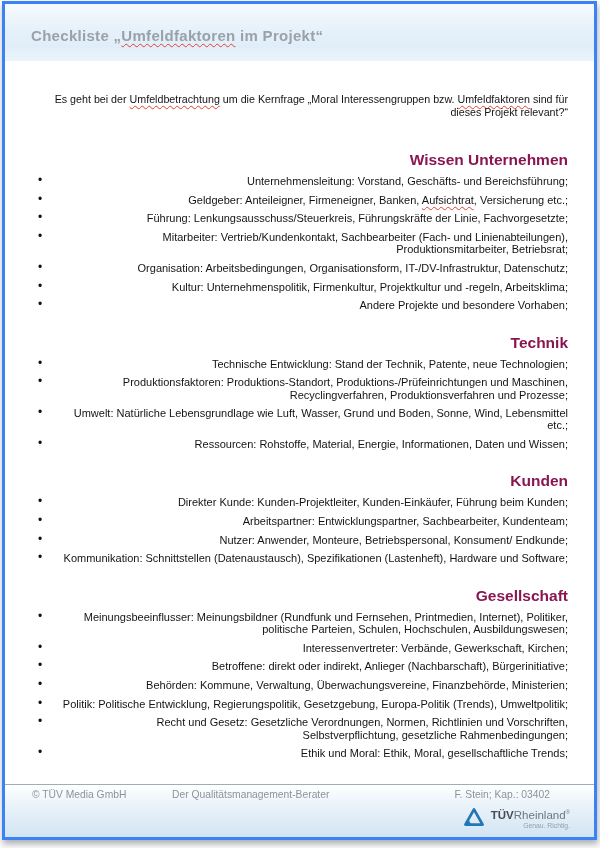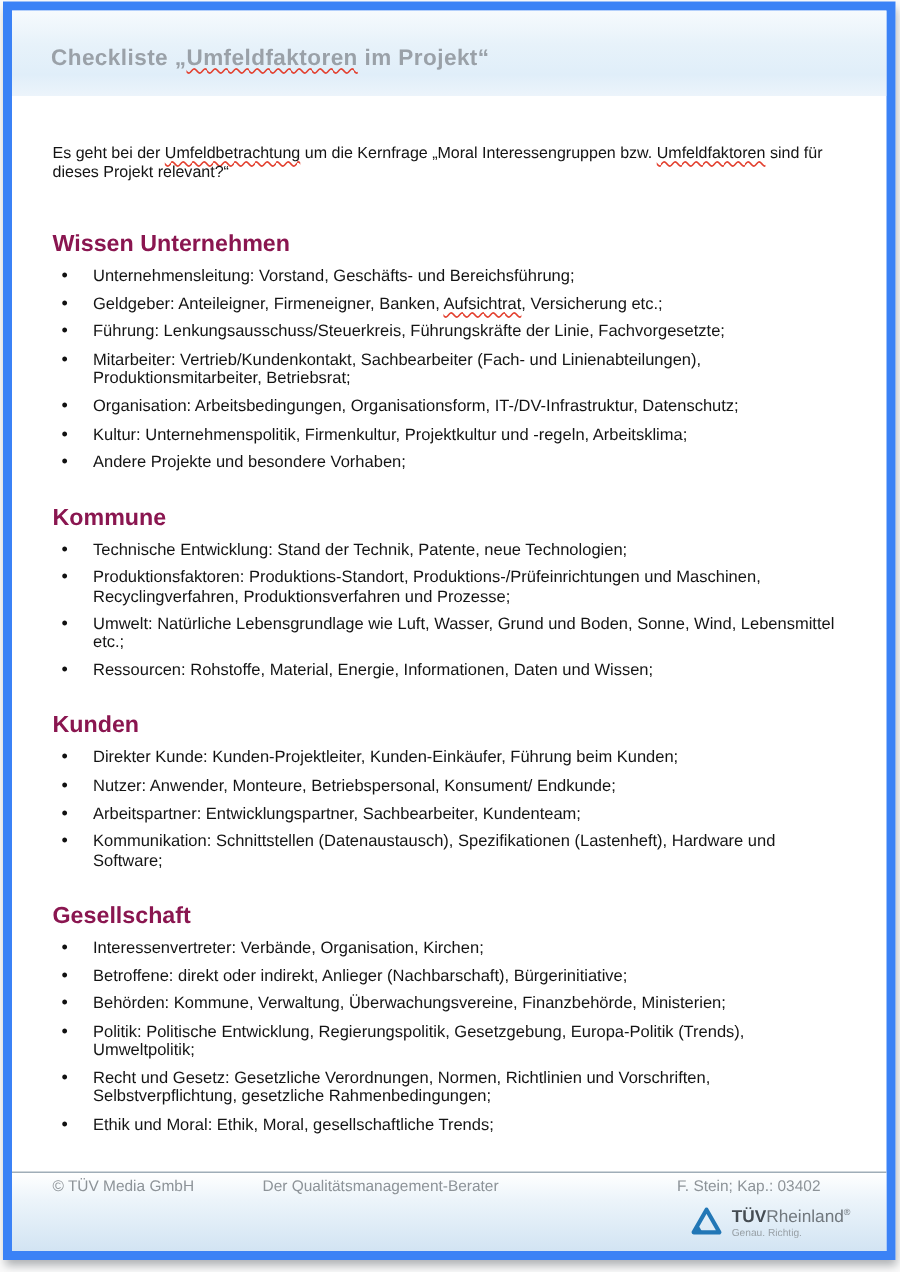--- a/index.html
+++ b/index.html
@@ -9,23 +9,24 @@
     position: relative;
     background: #fbfbfb;
     font-family: "Liberation Sans", sans-serif;
     overflow: hidden;
   }
   .page {
     position: absolute;
     left: 2px; top: 1px;
     width: 595px; height: 839px;
     background: #ffffff;
-    border: 6px solid #3b82f6;
+    border: 3px solid #3b82f6;
     box-shadow: 1px 4px 6px rgba(110,115,120,0.55);
     overflow: hidden;
+    text-align: right;
   }
   
   .page-header {
     height: 57px;
     background: linear-gradient(180deg, #f6fafd 0%, #e7f2fa 40%, #e0eef9 75%, #ecf4fb 100%);
     display: flex;
     align-items: center;
     padding: 6px 0 0 26px;
   }
   .page-title {
@@ -121,43 +122,44 @@
         <li class="item"><span>Geldgeber: Anteileigner, Firmeneigner, Banken, </span><span class="misspelled">Aufsichtrat</span><span>, Versicherung etc.;</span></li>
         <li class="item">Führung: Lenkungsausschuss/Steuerkreis, Führungskräfte der Linie, Fachvorgesetzte;</li>
         <li class="item">Mitarbeiter: Vertrieb/Kundenkontakt, Sachbearbeiter (Fach- und Linienabteilungen), Produktionsmitarbeiter, Betriebsrat;</li>
         <li class="item">Organisation: Arbeitsbedingungen, Organisationsform, IT-/DV-Infrastruktur, Datenschutz;</li>
         <li class="item">Kultur: Unternehmenspolitik, Firmenkultur, Projektkultur und -regeln, Arbeitsklima;</li>
         <li class="item">Andere Projekte und besondere Vorhaben;</li>
       </ul>
     </section>
 
     <section>
-      <h2 class="section-heading">Kommune</h2>
+      <h2 class="section-heading">Technik</h2>
       <ul class="items">
         <li class="item">Technische Entwicklung: Stand der Technik, Patente, neue Technologien;</li>
         <li class="item">Produktionsfaktoren: Produktions-Standort, Produktions-/Prüfeinrichtungen und Maschinen, Recyclingverfahren, Produktionsverfahren und Prozesse;</li>
         <li class="item">Umwelt: Natürliche Lebensgrundlage wie Luft, Wasser, Grund und Boden, Sonne, Wind, Lebensmittel etc.;</li>
         <li class="item">Ressourcen: Rohstoffe, Material, Energie, Informationen, Daten und Wissen;</li>
       </ul>
     </section>
 
     <section>
       <h2 class="section-heading">Kunden</h2>
       <ul class="items">
         <li class="item">Direkter Kunde: Kunden-Projektleiter, Kunden-Einkäufer, Führung beim Kunden;</li>
+        <li class="item">Arbeitspartner: Entwicklungspartner, Sachbearbeiter, Kundenteam;</li>
         <li class="item">Nutzer: Anwender, Monteure, Betriebspersonal, Konsument/ Endkunde;</li>
-        <li class="item">Arbeitspartner: Entwicklungspartner, Sachbearbeiter, Kundenteam;</li>
         <li class="item">Kommunikation: Schnittstellen (Datenaustausch), Spezifikationen (Lastenheft), Hardware und Software;</li>
       </ul>
     </section>
 
     <section>
       <h2 class="section-heading">Gesellschaft</h2>
       <ul class="items">
-        <li class="item">Interessenvertreter: Verbände, Organisation, Kirchen;</li>
+        <li class="item">Meinungsbeeinflusser: Meinungsbildner (Rundfunk und Fernsehen, Printmedien, Internet), Politiker, politische Parteien, Schulen, Hochschulen, Ausbildungswesen;</li>
+        <li class="item">Interessenvertreter: Verbände, Gewerkschaft, Kirchen;</li>
         <li class="item">Betroffene: direkt oder indirekt, Anlieger (Nachbarschaft), Bürgerinitiative;</li>
         <li class="item">Behörden: Kommune, Verwaltung, Überwachungsvereine, Finanzbehörde, Ministerien;</li>
         <li class="item">Politik: Politische Entwicklung, Regierungspolitik, Gesetzgebung, Europa-Politik (Trends), Umweltpolitik;</li>
         <li class="item">Recht und Gesetz: Gesetzliche Verordnungen, Normen, Richtlinien und Vorschriften, Selbstverpflichtung, gesetzliche Rahmenbedingungen;</li>
         <li class="item">Ethik und Moral: Ethik, Moral, gesellschaftliche Trends;</li>
       </ul>
     </section>
 
   </div>
 

